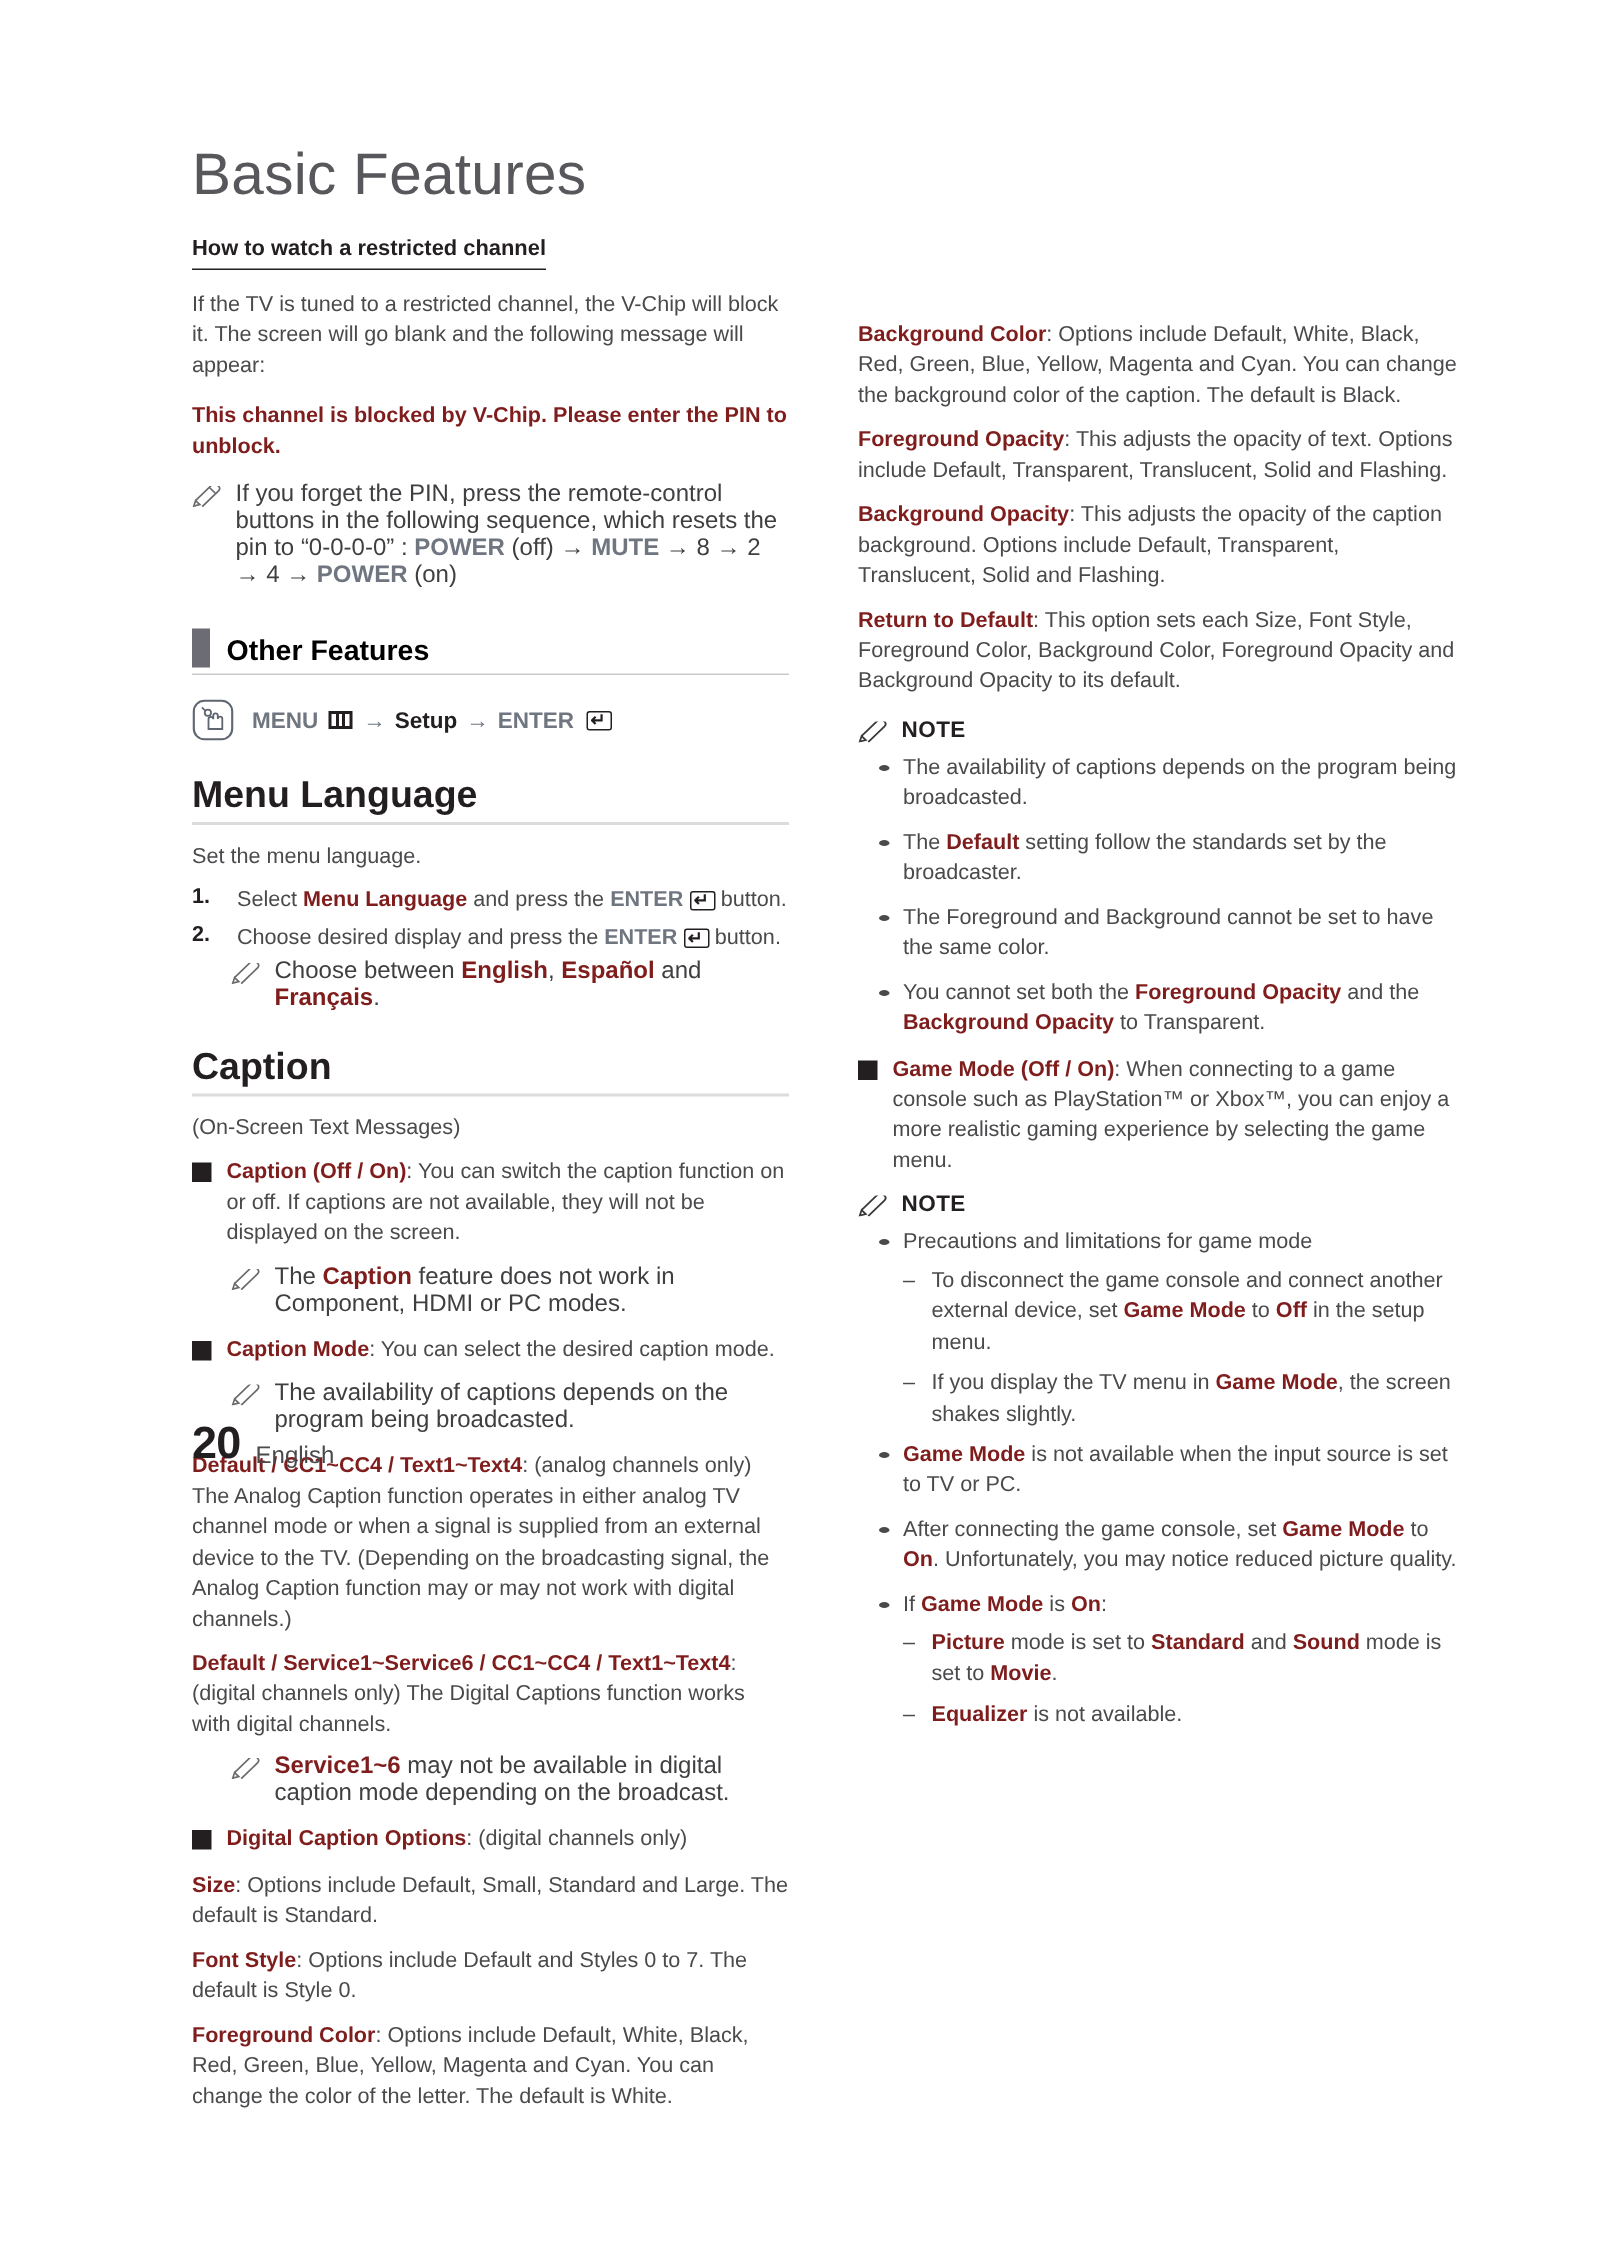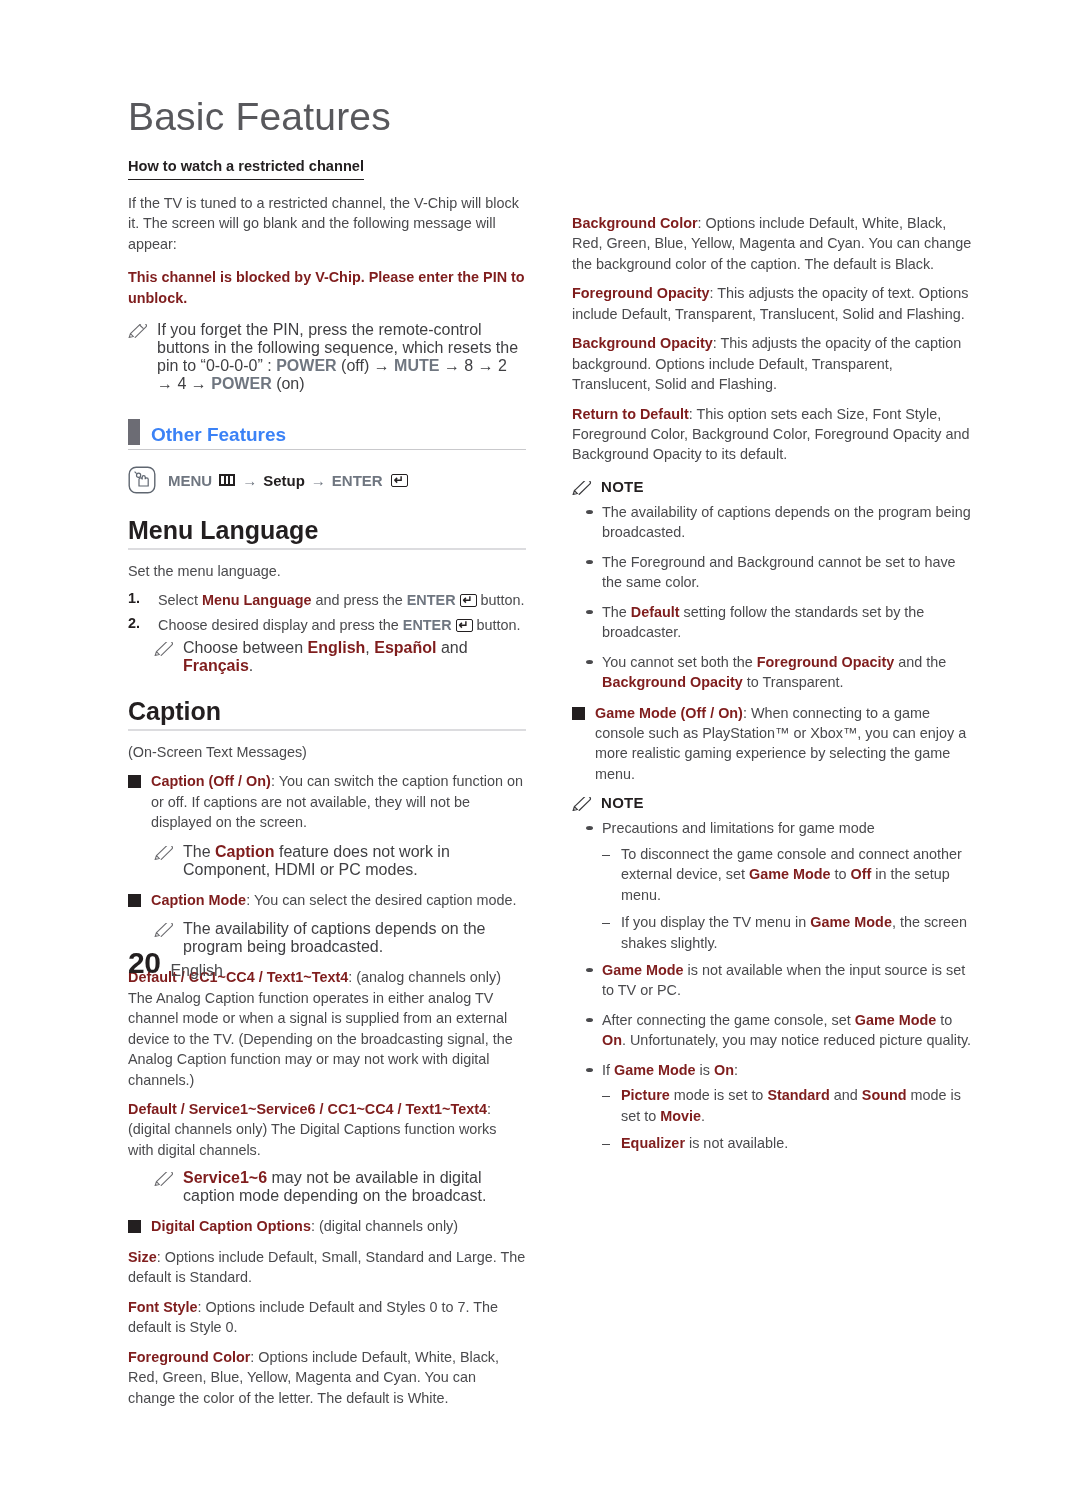--- a/index.html
+++ b/index.html
@@ -89,21 +89,21 @@
   }
   .section-tab .bar {
     width: 12px;
     height: 26px;
     background: #6c6c74;
     flex: 0 0 12px;
   }
   .section-tab .label {
     font-size: 19px;
     font-weight: bold;
-    color: #3b82f6;
+    color: #000000;
     line-height: 1;
     padding-bottom: 1px;
   }
 
   
   .h2 {
     font-size: 25px;
     font-weight: bold;
     color: #231f20;
     border-bottom: 2.5px solid #dcdcdf;
@@ -447,25 +447,25 @@
           <span class="note-title">NOTE</span>
         </div>
 
         <div class="dotlist">
           <div class="dotrow">
             <span class="dot"></span>
             <div class="body txt"><span>The availability of captions depends on the program being broadcasted.</span></div>
           </div>
           <div class="dotrow">
             <span class="dot"></span>
+            <div class="body txt"><span>The </span><b>Default</b><span> setting follow the standards set by the broadcaster.</span></div>
+          </div>
+          <div class="dotrow">
+            <span class="dot"></span>
             <div class="body txt"><span>The Foreground and Background cannot be set to have the same color.</span></div>
-          </div>
-          <div class="dotrow">
-            <span class="dot"></span>
-            <div class="body txt"><span>The </span><b>Default</b><span> setting follow the standards set by the broadcaster.</span></div>
           </div>
           <div class="dotrow">
             <span class="dot"></span>
             <div class="body txt"><span>You cannot set both the </span><b>Foreground Opacity</b><span> and the </span><b>Background Opacity</b><span> to Transparent.</span></div>
           </div>
         </div>
       </div>
 
 
       <div class="sqrow">

